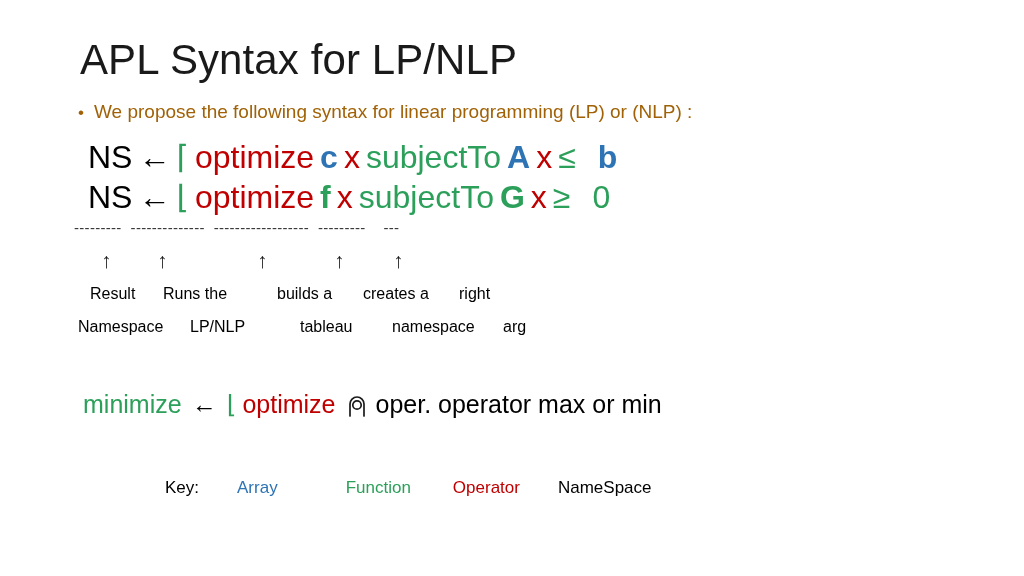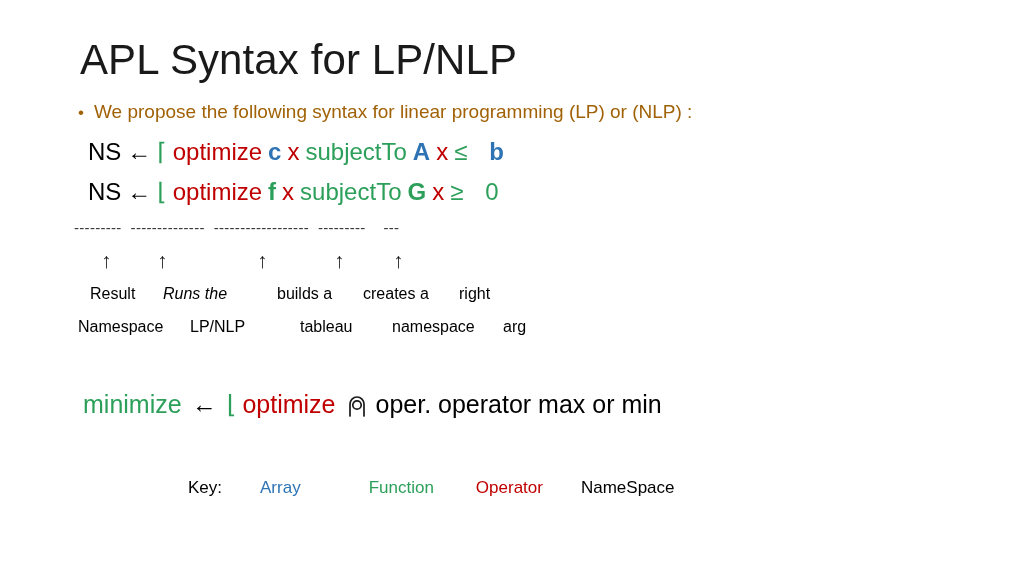--- a/index.html
+++ b/index.html
@@ -46,21 +46,21 @@
   .bullet-dot {
     display: inline-block;
     width: 16px;
     font-size: 17px;
     vertical-align: baseline;
   }
 
   
   .apl-line {
     position: absolute;
-    font-size: 24px;
+    font-size: 32px;
     white-space: nowrap;
     color: #000000;
   }
   .apl-line-1 { left: 88px; top: 138px; }
   .apl-line-2 { left: 88px; top: 178px; }
 
   .tok { display: inline-block; }
   .sp-s { display: inline-block; width: 6px; }
   .sp-m { display: inline-block; width: 10px; }
   .sp-l { display: inline-block; width: 22px; }
@@ -102,21 +102,21 @@
     position: absolute;
     font-size: 16px;
     color: #000000;
     white-space: nowrap;
   }
   .ann-top { top: 285px; }
   .ann-bot { top: 318px; }
 
   .ann-1-top { left: 90px; }
   .ann-1-bot { left: 78px; }
-  .ann-2-top { left: 163px; font-style: italic; }
+  .ann-2-top { left: 163px; }
   .ann-2-bot { left: 190px; }
   .ann-3-top { left: 277px; text-align: right; }
   .ann-3-bot { left: 300px; }
   .ann-4-top { left: 363px; }
   .ann-4-bot { left: 392px; }
   .ann-5-top { left: 459px; }
   .ann-5-bot { left: 503px; }
 
   
   .mm-line {
@@ -139,21 +139,20 @@
 
   .mm-desc { color: #000000; }
 
   
   .key-row {
     position: absolute;
     left: 165px;
     top: 478px;
     font-size: 17px;
     white-space: nowrap;
-    margin-left: 23px;
   }
   .key-label  { color: #000000; display: inline-block; }
   .key-array  { color: #2E74B5; display: inline-block; }
   .key-fn     { color: #2CA05A; display: inline-block; }
   .key-oper   { color: #C00000; display: inline-block; }
   .key-ns     { color: #000000; display: inline-block; }
 
   .kgap-1 { display: inline-block; width: 38px; }
   .kgap-2 { display: inline-block; width: 68px; }
   .kgap-3 { display: inline-block; width: 42px; }

